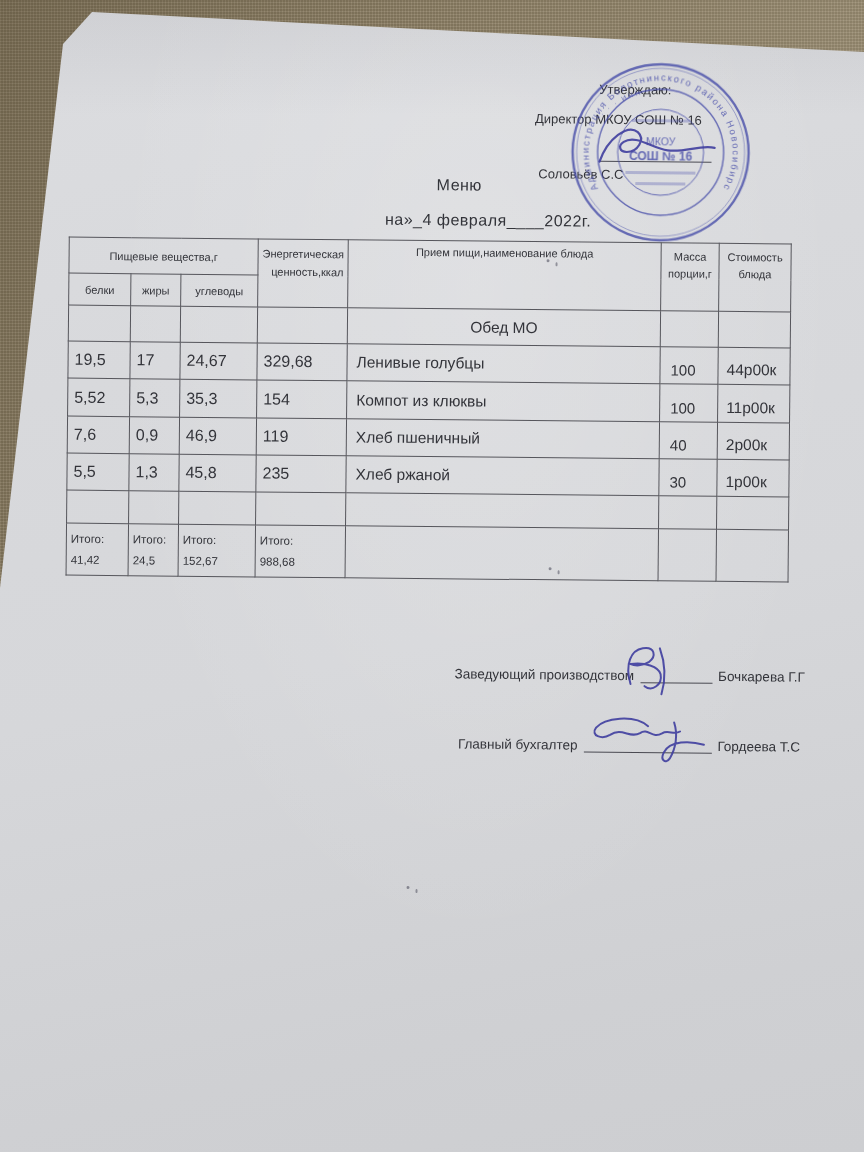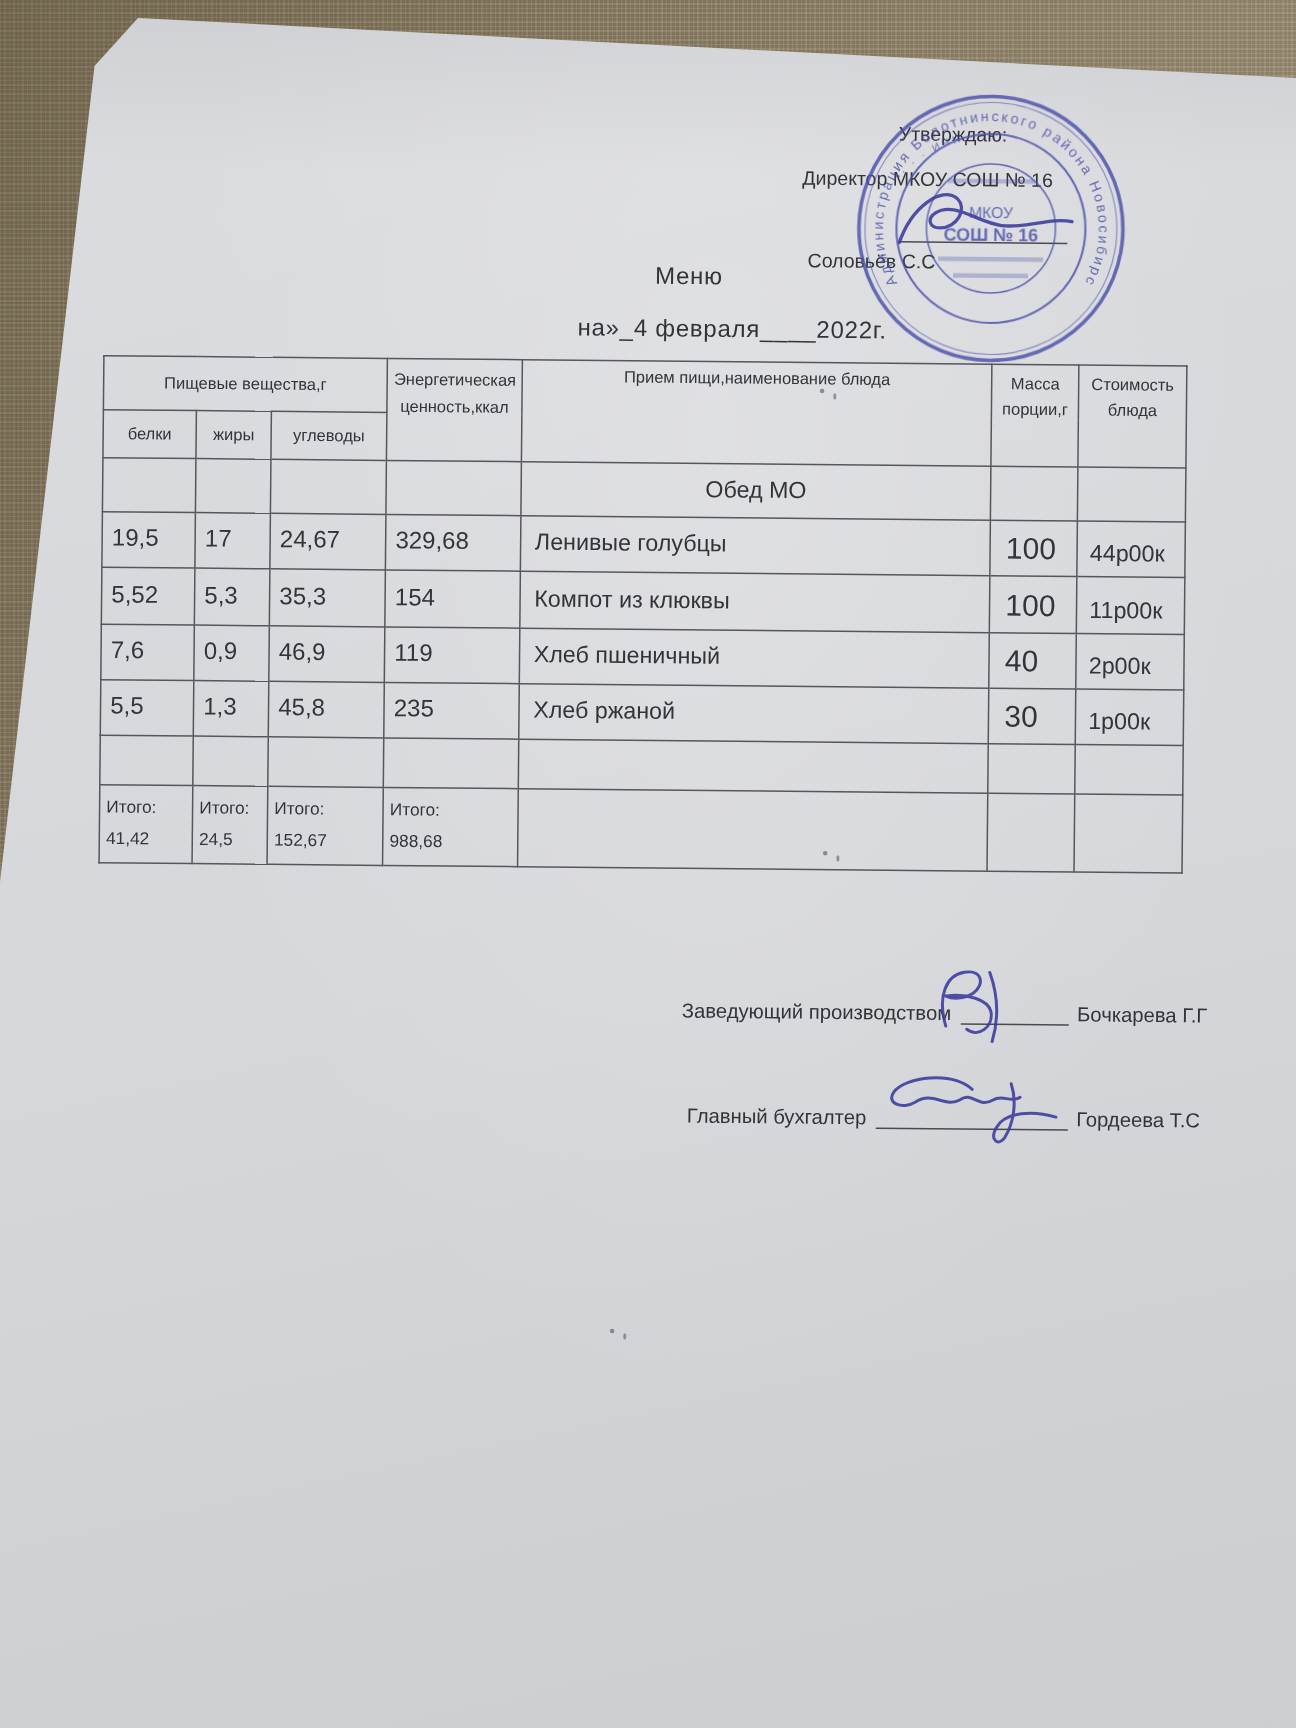--- a/index.html
+++ b/index.html
@@ -46,28 +46,28 @@
   .sig-accountant { left:578px; top:706px; }
 
   table.menu {
     position:absolute; left:68px; top:240px; width:722px;
     border-collapse:collapse; table-layout:fixed;
     border:1.5px solid #505055;
   }
   table.menu td, table.menu th { border:1px solid #56565c; padding:0 4px; overflow:hidden; font-weight:normal; }
 
   .hgroup  { font-size:11px; font-weight:600; text-align:center; vertical-align:middle; }
-  .henergy { font-size:11px; font-weight:600; text-align:center; vertical-align:top; padding-top:5px !important; line-height:1.65; }
+  .henergy { font-size:11px; font-weight:600; text-align:right; vertical-align:top; padding-top:5px !important; line-height:1.65; }
   .hmeal   { font-size:11px; font-weight:600; text-align:center; vertical-align:top; padding-top:5px !important; }
   .hsmall  { font-size:11px; font-weight:600; text-align:center; vertical-align:top; padding-top:5px !important; line-height:1.55; }
   .hsub    { font-size:11px; font-weight:600; text-align:center; vertical-align:middle; }
 
   .num  { font-size:16px; vertical-align:middle; padding-left:6px !important; }
   .dish { font-size:15.5px; vertical-align:middle; padding-left:9px !important; }
-  .mass { font-size:20px; vertical-align:bottom; padding:0 0 5px 10px !important;margin-top:44px; }
+  .mass { font-size:15px; vertical-align:bottom; padding:0 0 5px 10px !important;margin-top:44px; }
   .cost { font-size:15.5px; vertical-align:bottom; padding:0 0 5px 8px !important; }
   .section-cell { font-size:15.5px; font-weight:700; text-align:center; vertical-align:middle; }
   .total-cell { font-size:11.5px; vertical-align:middle; padding-left:4px !important; line-height:1.8; }
 
   .sign-block { font-size:13.5px; white-space:nowrap; }
   .role-line { display:flex; align-items:flex-end; }
   .uline { display:inline-block; border-bottom:1.5px solid #4a4a52; height:14px; }
 
   .speck { position:absolute; width:3px; height:3px; border-radius:50%; background:rgba(70,70,85,0.55); }
   .speck::after { content:""; position:absolute; left:9px; top:3px; width:2px; height:4px; border-radius:40%; background:rgba(70,70,85,0.5); }

